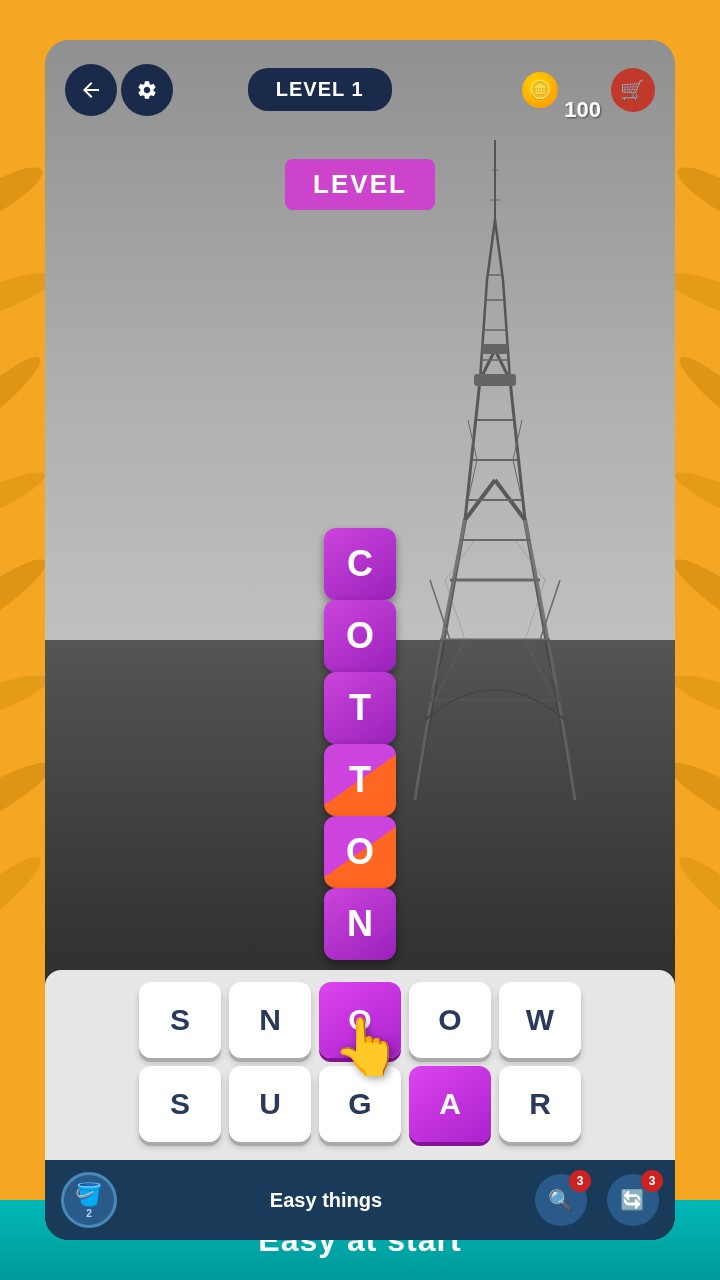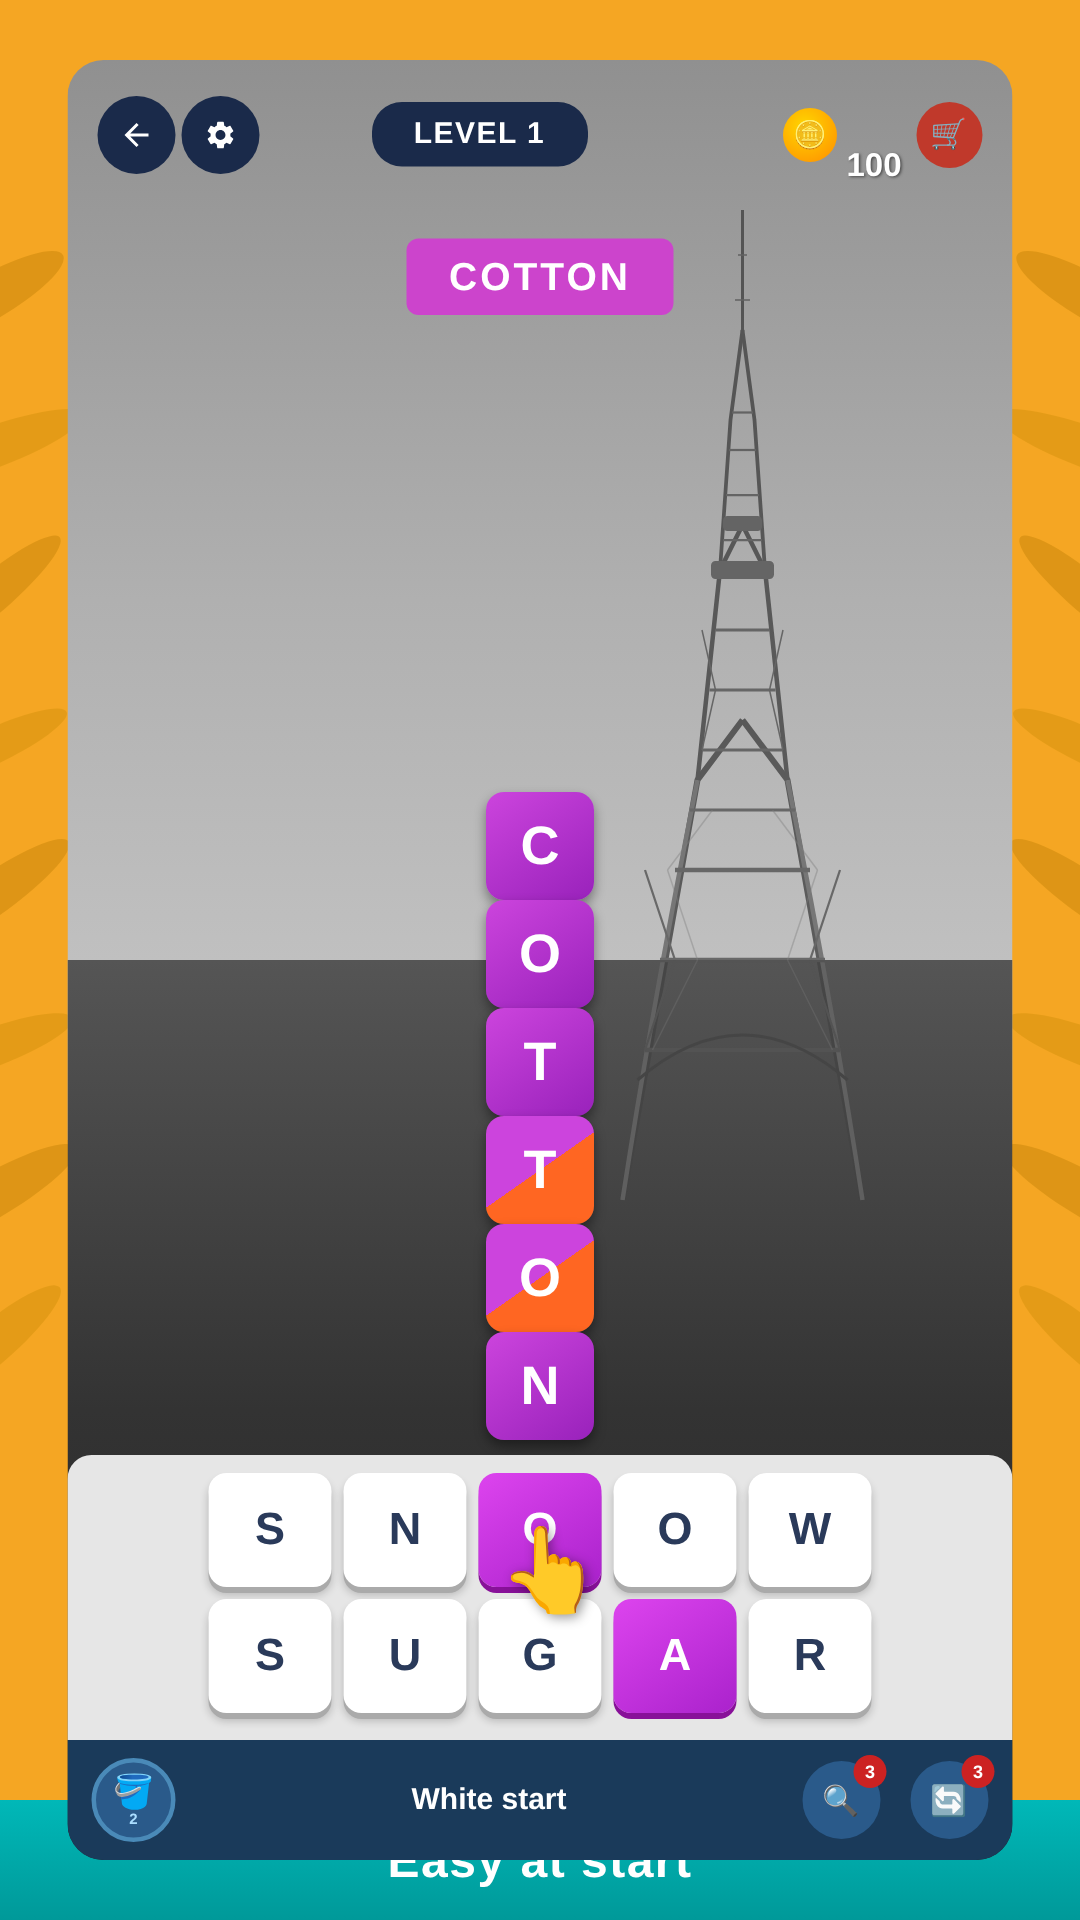--- a/index.html
+++ b/index.html
@@ -462,21 +462,21 @@
       <button class="cart-btn">🛒</button>
     </div>
     <button class="btn-circle" style="position:absolute;left:76px;">
       <svg width="22" height="22" viewBox="0 0 24 24" fill="white">
         <path d="M19.14,12.94c0.04-0.3,0.06-0.61,0.06-0.94c0-0.32-0.02-0.64-0.07-0.94l2.03-1.58c0.18-0.14,0.23-0.41,0.12-0.61 l-1.92-3.32c-0.12-0.22-0.37-0.29-0.59-0.22l-2.39,0.96c-0.5-0.38-1.03-0.7-1.62-0.94L14.4,2.81c-0.04-0.24-0.24-0.41-0.48-0.41 h-3.84c-0.24,0-0.43,0.17-0.47,0.41L9.25,5.35C8.66,5.59,8.12,5.92,7.63,6.29L5.24,5.33c-0.22-0.08-0.47,0-0.59,0.22L2.74,8.87 C2.62,9.08,2.66,9.34,2.86,9.48l2.03,1.58C4.84,11.36,4.8,11.69,4.8,12s0.02,0.64,0.07,0.94l-2.03,1.58 c-0.18,0.14-0.23,0.41-0.12,0.61l1.92,3.32c0.12,0.22,0.37,0.29,0.59,0.22l2.39-0.96c0.5,0.38,1.03,0.7,1.62,0.94l0.36,2.54 c0.05,0.24,0.24,0.41,0.48,0.41h3.84c0.24,0,0.44-0.17,0.47-0.41l0.36-2.54c0.59-0.24,1.13-0.56,1.62-0.94l2.39,0.96 c0.22,0.08,0.47,0,0.59-0.22l1.92-3.32c0.12-0.22,0.07-0.47-0.12-0.61L19.14,12.94z M12,15.6c-1.98,0-3.6-1.62-3.6-3.6 s1.62-3.6,3.6-3.6s3.6,1.62,3.6,3.6S13.98,15.6,12,15.6z"></path>
       </svg>
     </button>
   </div>
 
   <div class="cotton-label">
-    <div class="cotton-tag">COTTON</div>
+    <div class="cotton-tag">LEVEL</div>
   </div>
 
   <div class="game-middle">
     <div class="tiles-wrapper">
       <div class="selection-line"></div>
 
       <div class="tile tile-purple">C</div>
 
       <div class="tile tile-purple">O</div>
 
@@ -509,21 +509,21 @@
     </div>
 
     <div class="finger-cursor">👆</div>
   </div>
 
   <div class="bottom-toolbar">
     <button class="bucket-btn">
       🪣
       <span class="bucket-label">2</span>
     </button>
-    <div class="category-label">White start</div>
+    <div class="category-label">Easy things</div>
     <button class="tool-btn">
       🔍
       <span class="badge">3</span>
     </button>
     <button class="tool-btn" style="margin-left:8px;">
       🔄
       <span class="badge">3</span>
     </button>
   </div>
 </div>

